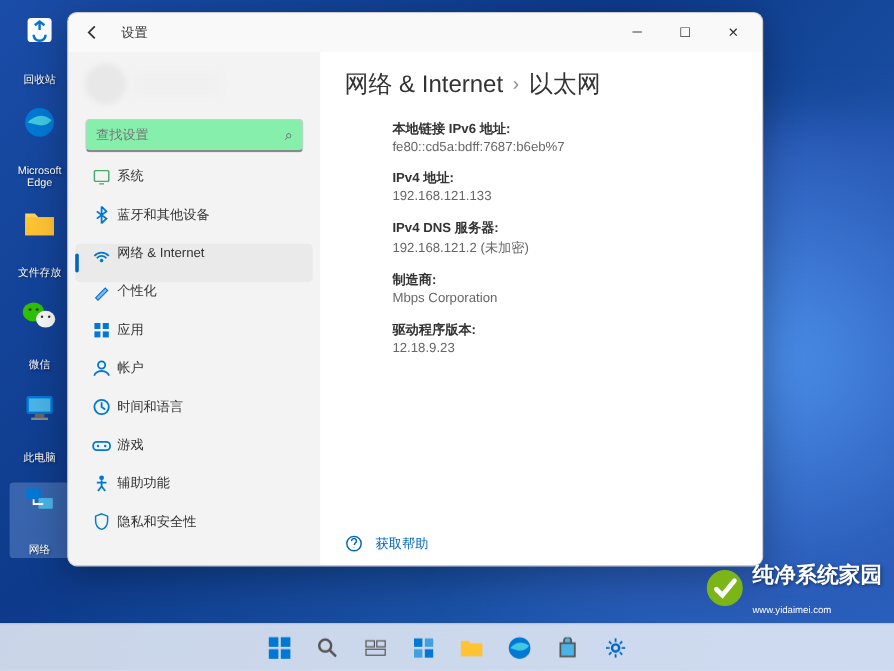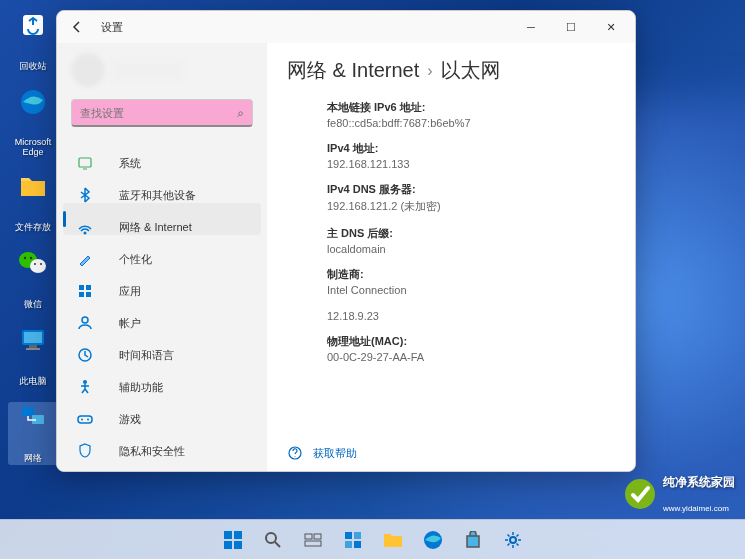--- a/index.html
+++ b/index.html
@@ -13,39 +13,39 @@
     .titlebar { height: 32px; display: flex; align-items: center; padding: 0 4px; background: #f9f9f9; }
     .back-btn { width: 32px; height: 32px; display: flex; align-items: center; justify-content: center; cursor: pointer; }
     .title-text { font-size: 11px; color: #333; margin-left: 8px; }
     .window-controls { margin-left: auto; display: flex; }
     .win-ctrl { width: 40px; height: 32px; display: flex; align-items: center; justify-content: center; cursor: pointer; font-size: 11px; color: #333; }
     .window-body { flex: 1; display: flex; overflow: hidden; }
     .sidebar { width: 210px; background: #f3f3f3; display: flex; flex-direction: column; padding: 8px 0; }
     .profile-area { height: 38px; padding: 0 14px; display: flex; align-items: center; gap: 8px; }
     .avatar-blur { width: 34px; height: 34px; background: #e8e8e8; border-radius: 50%; filter: blur(2px); }
     .name-blur { width: 70px; height: 20px; background: #f0f0f0; filter: blur(3px); }
-    .search-box { margin: 10px 14px 12px; height: 28px; background: #f9a8d4; border: 1px solid #ccc; border-radius: 4px; display: flex; align-items: center; padding: 0 8px; border-bottom: 2px solid #8a8a8a; justify-content: flex-end; }
+    .search-box { margin: 10px 14px 12px; height: 28px; background: #86efac; border: 1px solid #ccc; border-radius: 4px; display: flex; align-items: center; padding: 0 8px; border-bottom: 2px solid #8a8a8a; justify-content: flex-end; }
     .search-box input { flex: 1; border: none; outline: none; font-size: 11px; background: transparent; }
     .search-box .search-icon { font-size: 12px; color: #666; }
-    .nav-item { height: 32px; display: flex; align-items: flex-end; padding: 0 14px; gap: 26px; cursor: pointer; font-size: 11px; color: #333; border-radius: 4px; margin: 0 6px; position: relative; }
+    .nav-item { height: 32px; display: flex; align-items: flex-start; padding: 0 14px; gap: 5px; cursor: pointer; font-size: 11px; color: #333; border-radius: 4px; margin: 0 6px; position: relative; }
     .nav-item.active { background: #eaeaea; }
     .nav-item.active::before { content: ''; position: absolute; left: 0; top: 8px; bottom: 8px; width: 3px; background: #0067c0; border-radius: 2px; }
     .nav-item .nav-icon { width: 16px; height: 16px; display: flex; align-items: center; justify-content: center; }
     .content { flex: 1; background: #fff; display: flex; flex-direction: column; overflow: hidden; }
     .breadcrumb { padding: 14px 20px 10px; font-size: 20px; color: #333; display: flex; align-items: center; gap: 8px; }
     .breadcrumb .chev { color: #888; font-size: 16px; }
     .details { flex: 1; overflow-y: auto; padding: 0 20px 10px; }
     .detail-group { padding: 6px 28px 6px 40px; }
     .detail-label { font-size: 11px; color: #333; font-weight: 600; }
     .detail-value { font-size: 11px; color: #666; margin-top: 2px; }
     .help-link { padding: 10px 20px; display: flex; align-items: center; gap: 10px; font-size: 11px; color: #0067c0; cursor: pointer; }
     .taskbar { position: absolute; left: 0; right: 0; bottom: 0; height: 40px; background: rgba(235, 240, 248, 0.85); backdrop-filter: blur(20px); display: flex; align-items: center; justify-content: center; gap: 4px; border-top: 1px solid rgba(0,0,0,0.1); }
     .taskbar-icon { width: 36px; height: 36px; display: flex; align-items: center; justify-content: center; cursor: pointer; border-radius: 4px; }
     .brand-logo { position: absolute; right: 10px; bottom: 46px; display: flex; align-items: center; gap: 6px; pointer-events: none; }
-    .brand-text { color: #fff; font-size: 12px; font-weight: bold; text-shadow: 1px 1px 3px rgba(0,0,0,0.5); }
+    .brand-text { color: #fff; font-size: 18px; font-weight: bold; text-shadow: 1px 1px 3px rgba(0,0,0,0.5); }
     .brand-sub { color: #fff; font-size: 8px; display: block; margin-top: 13px; }
     svg { display: block; }
     .nav-list { flex:1; overflow-y: auto; }
   </style>
 </head>
 <body>
 
 <div class="bloom"></div>
 
 <div class="desktop-icons">
@@ -196,35 +196,35 @@
               <svg width="16" height="16" viewBox="0 0 16 16">
                 <circle cx="8" cy="8" r="6" stroke="#0078d4" stroke-width="1.5" fill="none"></circle>
                 <path d="M8 4 v4 l3 2" stroke="#0078d4" stroke-width="1.5" fill="none"></path>
               </svg>
             </span>
             <span>时间和语言</span>
           </div>
           <div class="nav-item">
             <span class="nav-icon">
               <svg width="16" height="16" viewBox="0 0 16 16">
-                <circle cx="8" cy="3" r="2" fill="#0078d4"></circle>
-                <path d="M8 5 v5 M4 7 h8 M8 10 l-3 4 M8 10 l3 4" stroke="#0078d4" stroke-width="1.5"></path>
-              </svg>
-            </span>
-            <span>辅助功能</span>
-          </div>
-          <div class="nav-item">
-            <span class="nav-icon">
-              <svg width="16" height="16" viewBox="0 0 16 16">
                 <rect x="1" y="5" width="14" height="7" rx="3" stroke="#0078d4" stroke-width="1.5" fill="none"></rect>
                 <circle cx="5" cy="8.5" r="1" fill="#0078d4"></circle>
                 <circle cx="11" cy="8.5" r="1" fill="#0078d4"></circle>
               </svg>
             </span>
             <span>游戏</span>
+          </div>
+          <div class="nav-item">
+            <span class="nav-icon">
+              <svg width="16" height="16" viewBox="0 0 16 16">
+                <circle cx="8" cy="3" r="2" fill="#0078d4"></circle>
+                <path d="M8 5 v5 M4 7 h8 M8 10 l-3 4 M8 10 l3 4" stroke="#0078d4" stroke-width="1.5"></path>
+              </svg>
+            </span>
+            <span>辅助功能</span>
           </div>
           <div class="nav-item">
             <span class="nav-icon">
               <svg width="16" height="16" viewBox="0 0 16 16">
                 <path d="M8 1 l5 2 v4 a6 7 0 0 1 -5 7 a6 7 0 0 1 -5 -7 v-4 z" stroke="#0078d4" stroke-width="1.2" fill="none"></path>
               </svg>
             </span>
             <span>隐私和安全性</span>
           </div>
           <div class="nav-item"></div>
@@ -243,33 +243,26 @@
           </div>
           <div class="detail-group">
             <div class="detail-label">IPv4 地址:</div>
             <div class="detail-value">192.168.121.133</div>
           </div>
           <div class="detail-group">
             <div class="detail-label">IPv4 DNS 服务器:</div>
             <div class="detail-value">192.168.121.2 (未加密)</div>
           </div>
           <div class="detail-group">
-            <div class="detail-label">主 DNS 后缀:</div>
-            <div class="detail-value">localdomain</div>
-          </div>
-          <div class="detail-group">
             <div class="detail-label">制造商:</div>
-            <div class="detail-value">Intel Connection</div>
-          </div>
-          <div class="detail-group">
+            <div class="detail-value">Mbps Corporation</div>
+          </div>
+          <div class="detail-group">
+            <div class="detail-label">驱动程序版本:</div>
             <div class="detail-value">12.18.9.23</div>
-          </div>
-          <div class="detail-group">
-            <div class="detail-label">物理地址(MAC):</div>
-            <div class="detail-value">00-0C-29-27-AA-FA</div>
           </div>
         </div>
       <div class="help-link">
         <svg width="16" height="16" viewBox="0 0 16 16">
             <circle cx="8" cy="8" r="6" stroke="#0067c0" stroke-width="1.2" fill="none"></circle>
             <path d="M6 6 a2 2 0 1 1 3 1.5 L8 9 M8 11 v0.5" stroke="#0067c0" stroke-width="1.2" fill="none"></path>
           </svg>
         <span>获取帮助</span>
       </div>
     </div>

